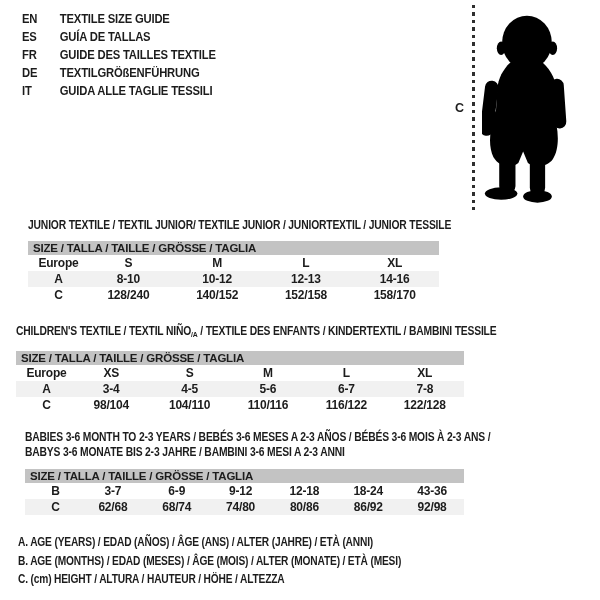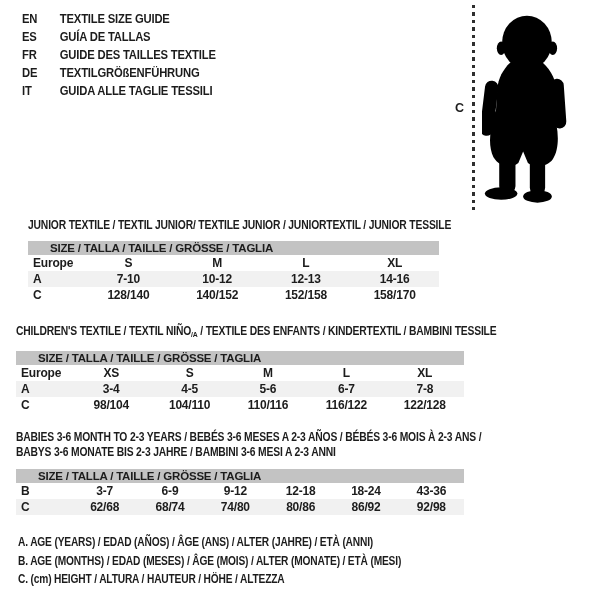--- a/index.html
+++ b/index.html
@@ -36,34 +36,34 @@
   .section-title {
     font-size:12px; line-height:14px; margin-bottom:9px;
     white-space:nowrap; transform:scaleX(.86); transform-origin:0 0;
     letter-spacing:-.2px;
   }
   .section-title .sub { font-size:8px; vertical-align:-2px; }
   .two-line div { line-height:15px; }
 
   #junior-sec   { margin-top:6px;margin-left:12px;  }
   #children-sec { margin-top:21px; }
-  #babies-sec   { margin-top:17px; }
+  #babies-sec   { margin-top:17px;margin-left:9px; }
 
   .size-table {
     width:100%; border-collapse:collapse; table-layout:fixed;
     font-size:12px; font-weight:700; letter-spacing:-.2px;
   }
   .size-table.narrow { width:411px; }
   .size-table col.label-col { width:56px; }
   .size-table td { height:16px; padding:0; white-space:nowrap; overflow:hidden; }
   .size-table td.bar {
     background:var(--bar,#c3c3c3); height:14px; font-size:11.5px;
-    line-height:14px; padding-left:22px;
-  }
-  .size-table td.label { padding-left:5px; text-align:left; }
+    line-height:14px; padding-left:5px;
+  }
+  .size-table td.label { padding-left:5px; text-align:center; }
   .size-table td.val { text-align:center; }
   .size-table tr.shaded td { background:var(--stripe,#f1f1f1); }
 
   
   .legend { margin-top:18px; padding-left:2px; }
   .legend-line {
     font-size:12px; line-height:18.5px; white-space:nowrap;
     transform:scaleX(.85); transform-origin:0 0; letter-spacing:-.2px;
   }
 </style>
@@ -135,28 +135,28 @@
             </tr>
             <tr>
               <td class="label">Europe</td>
               <td class="val">S</td>
               <td class="val">M</td>
               <td class="val">L</td>
               <td class="val">XL</td>
             </tr>
             <tr class="shaded">
               <td class="label">A</td>
-              <td class="val">7-10</td>
+              <td class="val">8-10</td>
               <td class="val">10-12</td>
               <td class="val">12-13</td>
               <td class="val">14-16</td>
             </tr>
             <tr>
               <td class="label">C</td>
-              <td class="val">128/140</td>
+              <td class="val">128/240</td>
               <td class="val">140/152</td>
               <td class="val">152/158</td>
               <td class="val">158/170</td>
             </tr>
           </tbody>
         </table>
     </section>
 
     <section id="children-sec">
       <div class="section-title"><span>CHILDREN'S TEXTILE / TEXTIL NIÑO</span><span class="sub">/A</span><span> / TEXTILE DES ENFANTS / KINDERTEXTIL / BAMBINI TESSILE</span></div>

